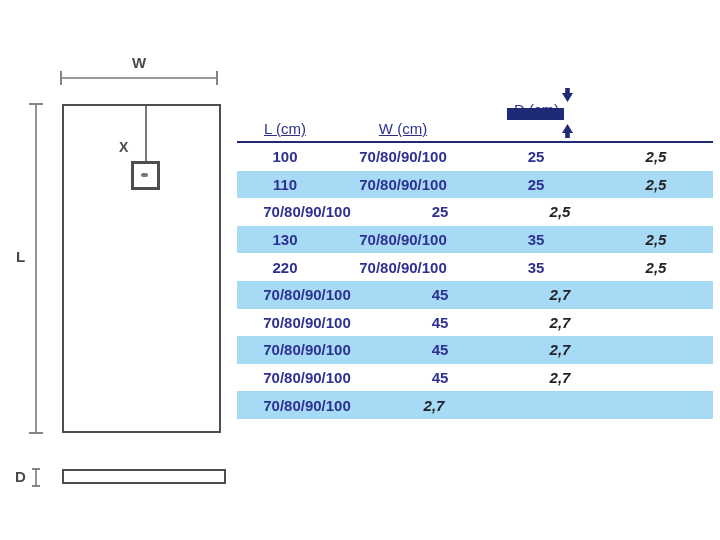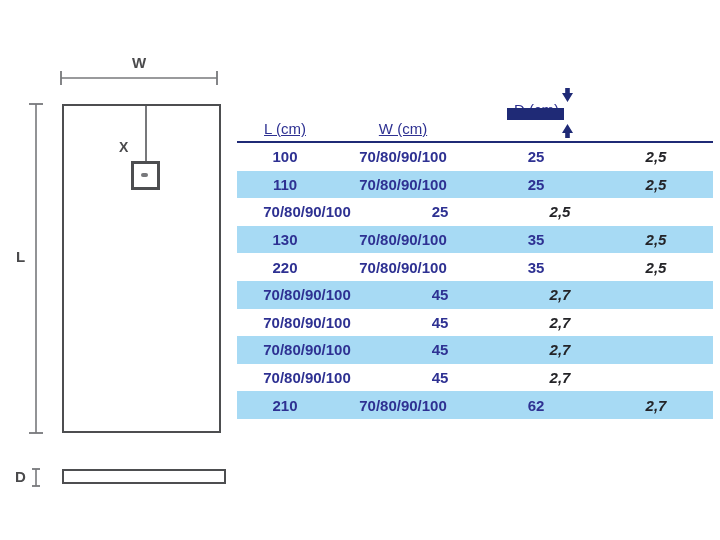--- a/index.html
+++ b/index.html
@@ -148,21 +148,19 @@
           <div class="t-cell c1">70/80/90/100</div>
           <div class="t-cell c2">45</div>
           <div class="t-cell c3">2,7</div>
         </div>
         <div class="t-row">
           <div class="t-cell c1">70/80/90/100</div>
           <div class="t-cell c2">45</div>
           <div class="t-cell c3">2,7</div>
         </div>
         <div class="t-row alt">
-          <div class="t-cell c0">210</div>
           <div class="t-cell c1">70/80/90/100</div>
-          <div class="t-cell c2">62</div>
           <div class="t-cell c3">2,7</div>
         </div>
       </div>
   </div>
 
 </div>
 
 </body></html>

